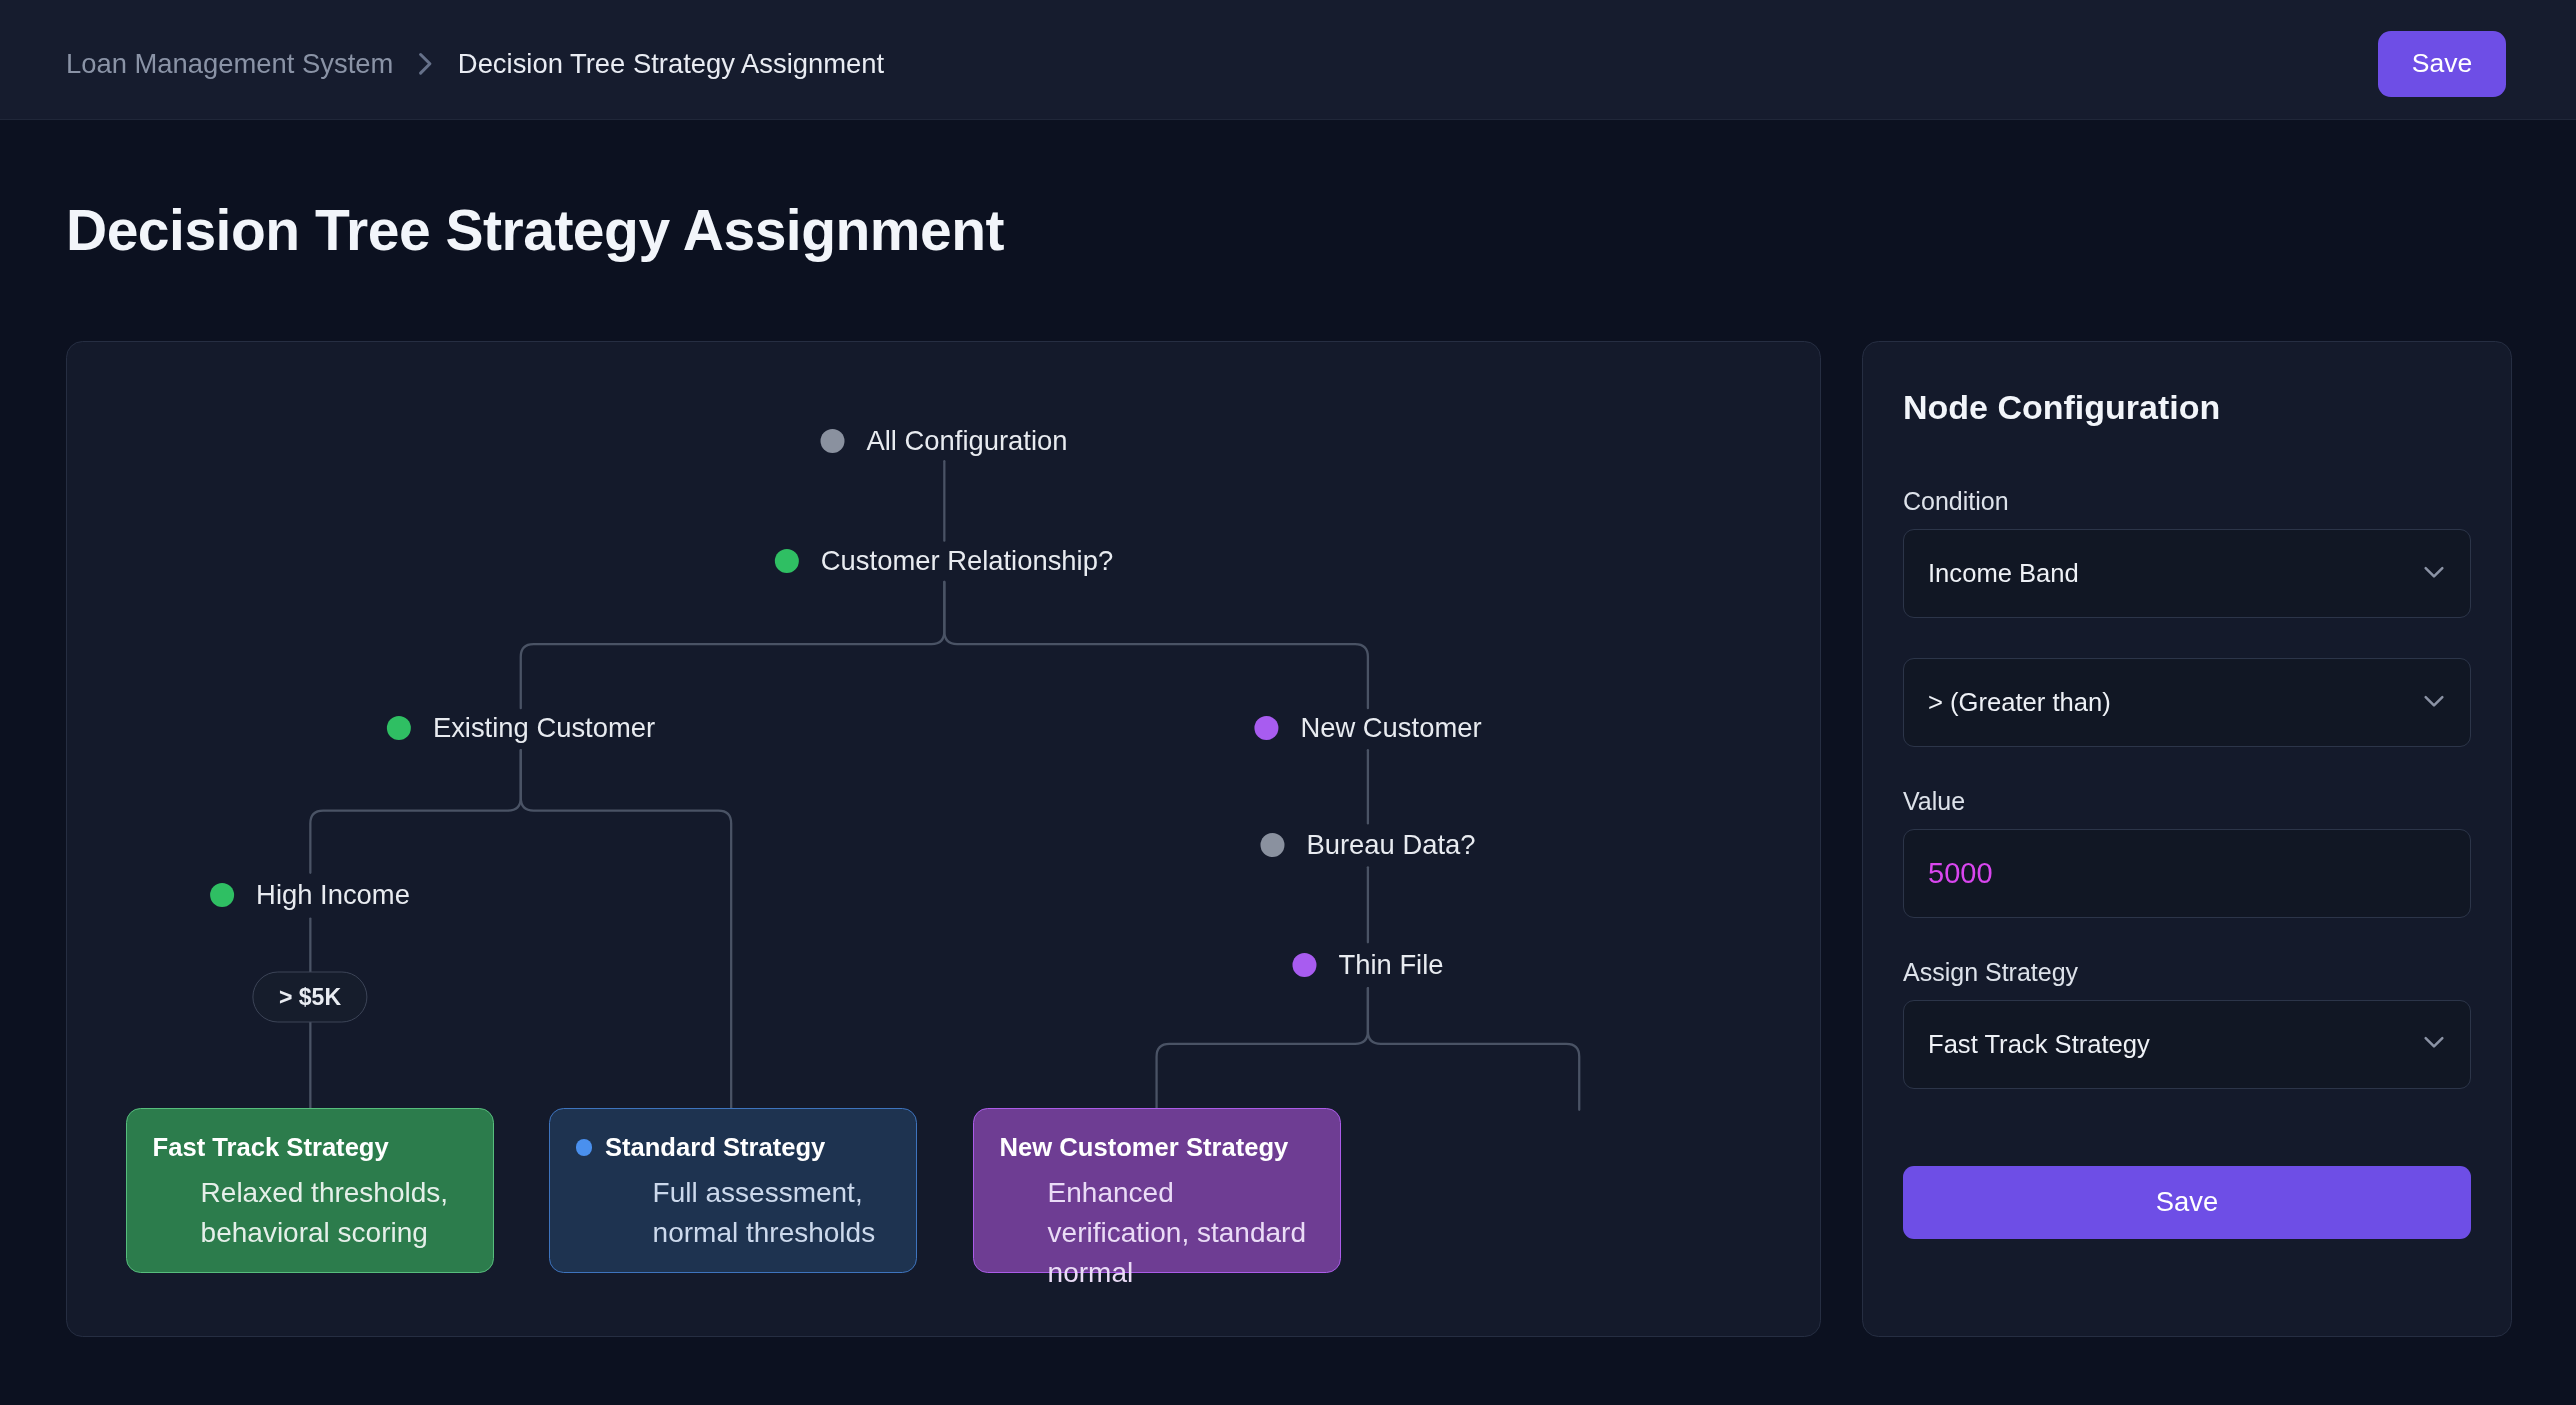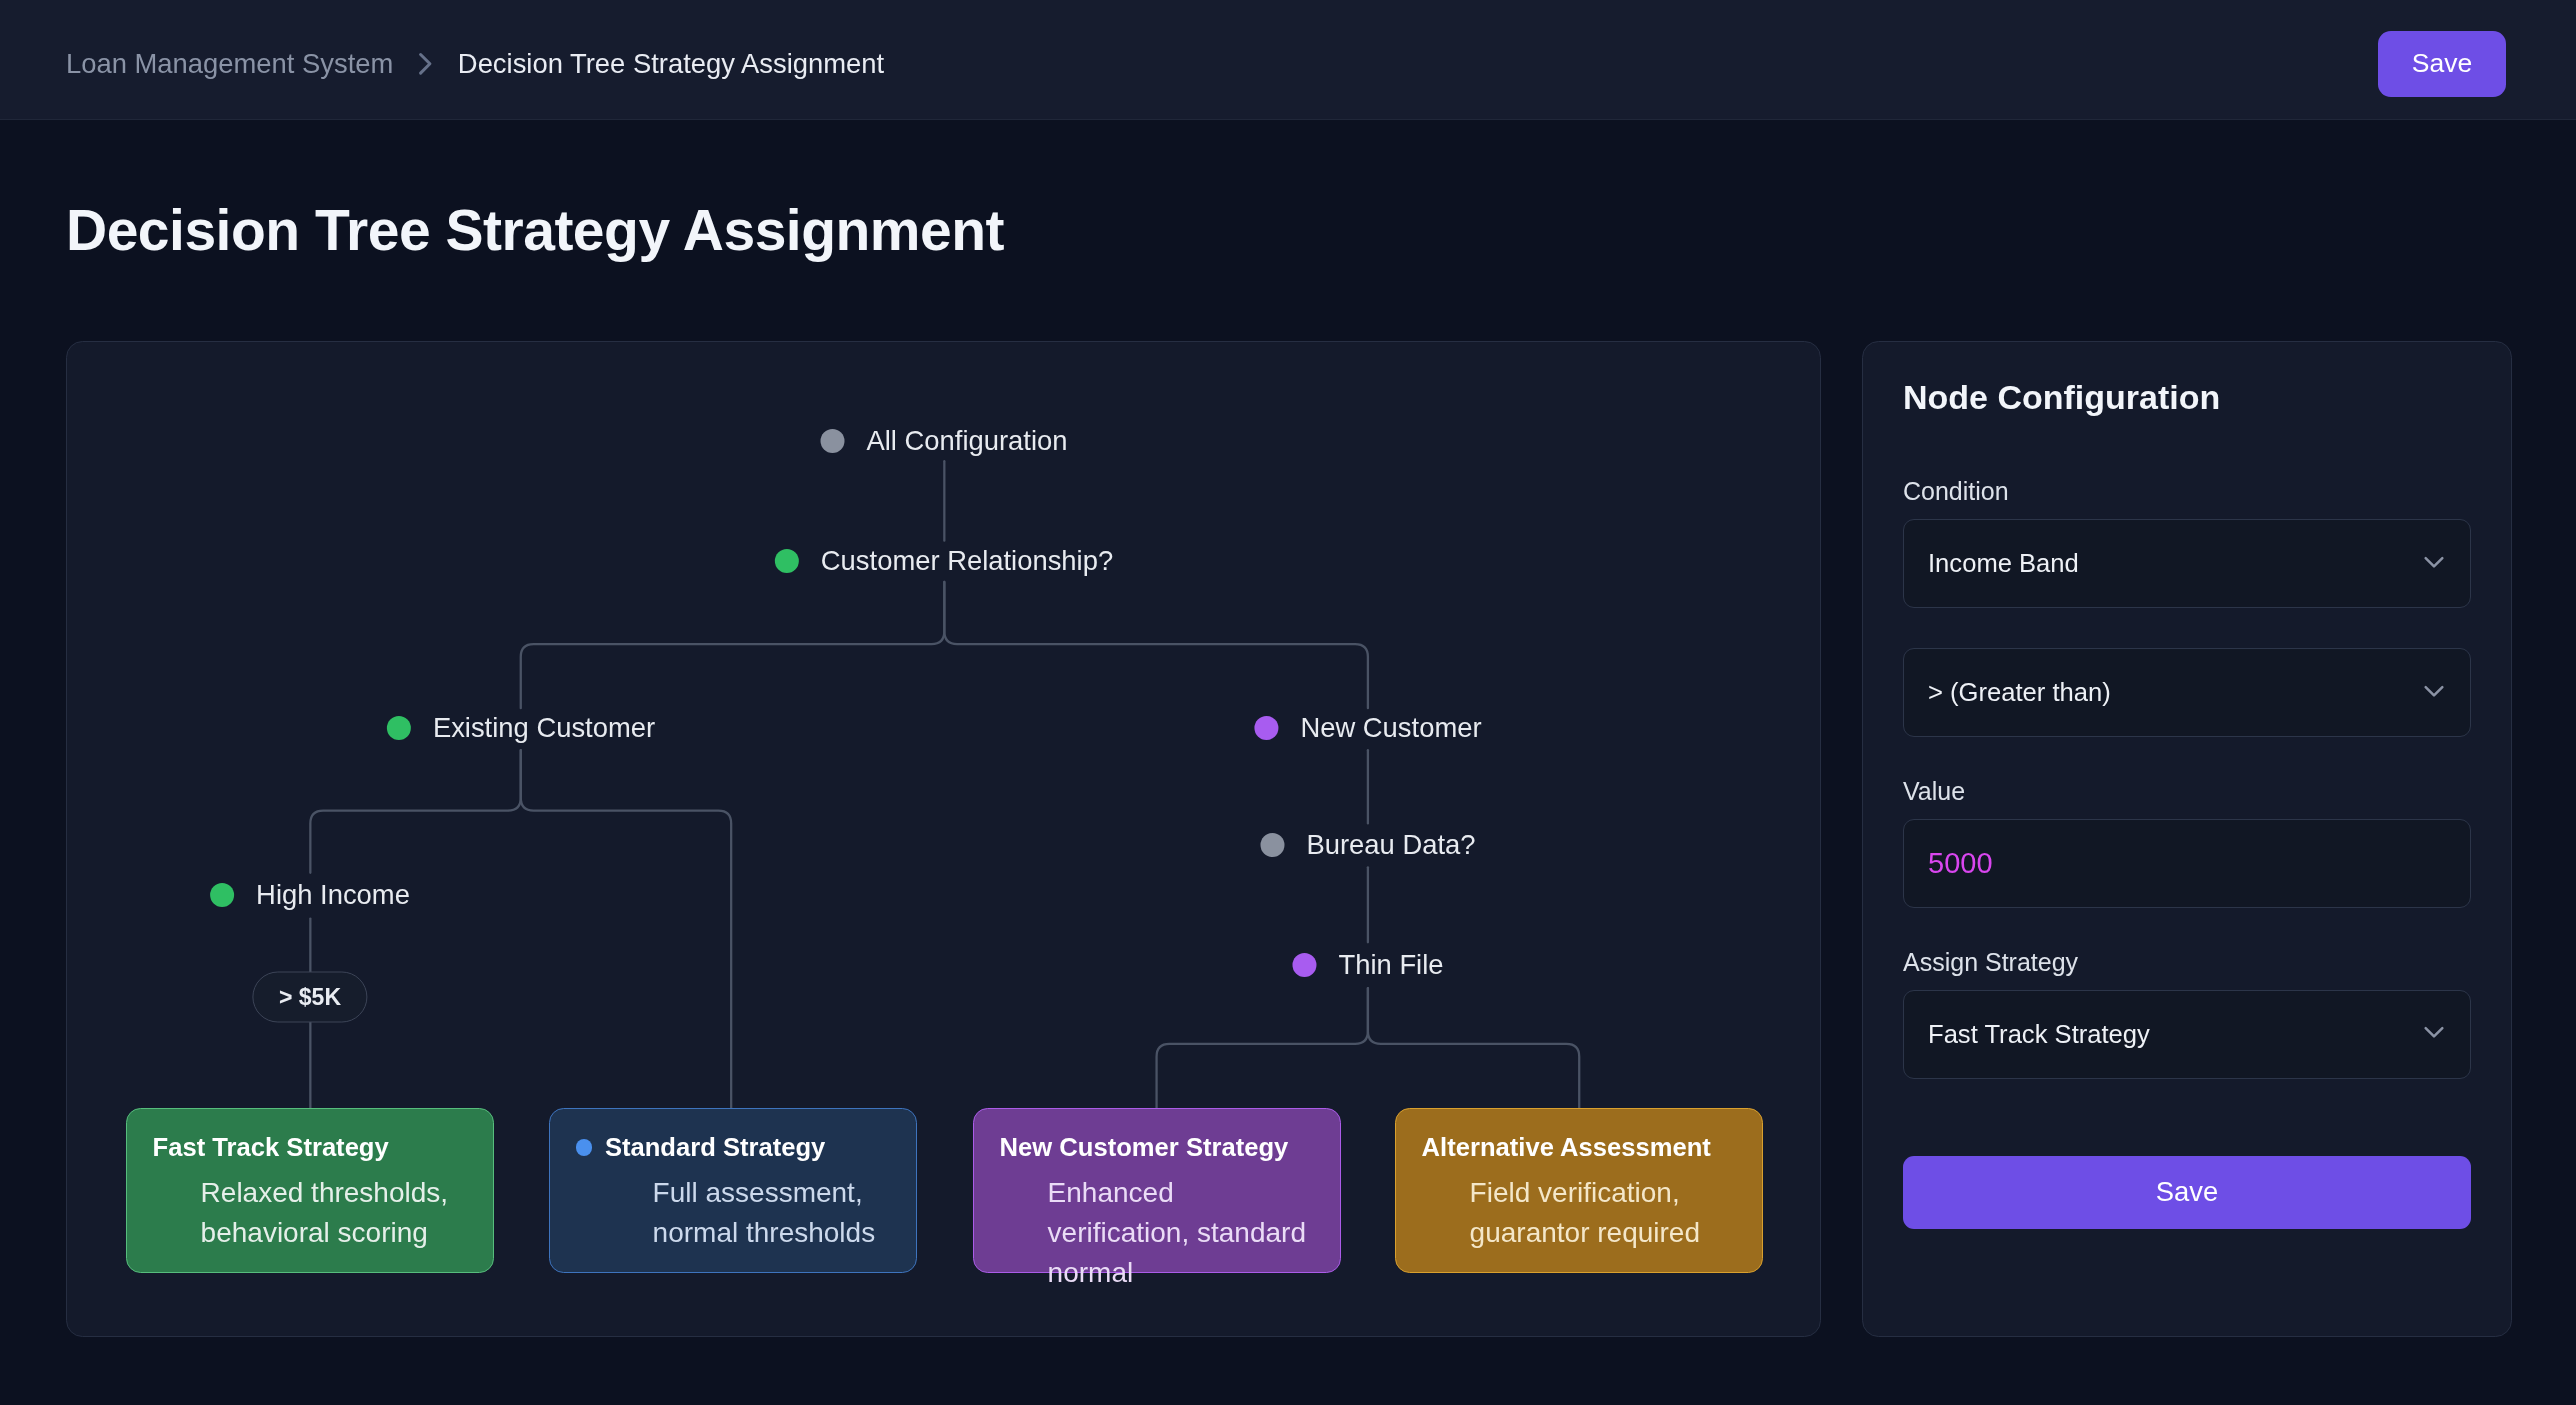--- a/index.html
+++ b/index.html
@@ -32,21 +32,21 @@
   .page-title{
     position:absolute;left:66px;top:197px;
     font-size:57px;font-weight:700;color:#f2f5fa;letter-spacing:-0.5px;
   }
   
   .panel{
     position:absolute;background:#141a2b;
     border:1.8px solid #262e42;border-radius:16.5px;box-sizing:border-box;
   }
   .tree-panel{left:66px;top:341px;width:1755px;height:996px;}
-  .config-panel{left:1862px;top:341px;width:650px;height:996px;padding:29px 40px;}
+  .config-panel{left:1862px;top:341px;width:650px;height:996px;padding:39px 40px;}
   
   .tree-svg{position:absolute;left:0;top:0;}
   .tnode{
     position:absolute;transform:translate(-50%,-50%);
     display:flex;align-items:center;gap:22px;white-space:nowrap;cursor:pointer;
   }
   .tnode .nlabel{font-size:27.4px;font-weight:500;color:#e8ebf0;}
   .dot{width:24px;height:24px;border-radius:50%;flex:0 0 auto;}
   .dot-gray{background:#8a919f;}
   .dot-green{background:#2fbf63;}
@@ -180,26 +180,20 @@
     <div class="cdesc">Full assessment, normal thresholds</div>
   </div>
 
   <div class="card card-purple">
     <div class="title-row">
       <span class="ctitle">New Customer Strategy</span>
     </div>
     <div class="cdesc">Enhanced verification, standard normal</div>
   </div>
 
-  <div class="card card-amber">
-    <div class="title-row">
-      <span class="ctitle">Alternative Assessment</span>
-    </div>
-    <div class="cdesc">Field verification, guarantor required</div>
-  </div>
 
 </div>
 
 <div class="panel config-panel">
   <div class="cfg-title">Node Configuration</div>
 
   <div class="fgroup">
     <div class="flabel">Condition</div>
     <div class="select">
       <span class="sval">Income Band</span>

